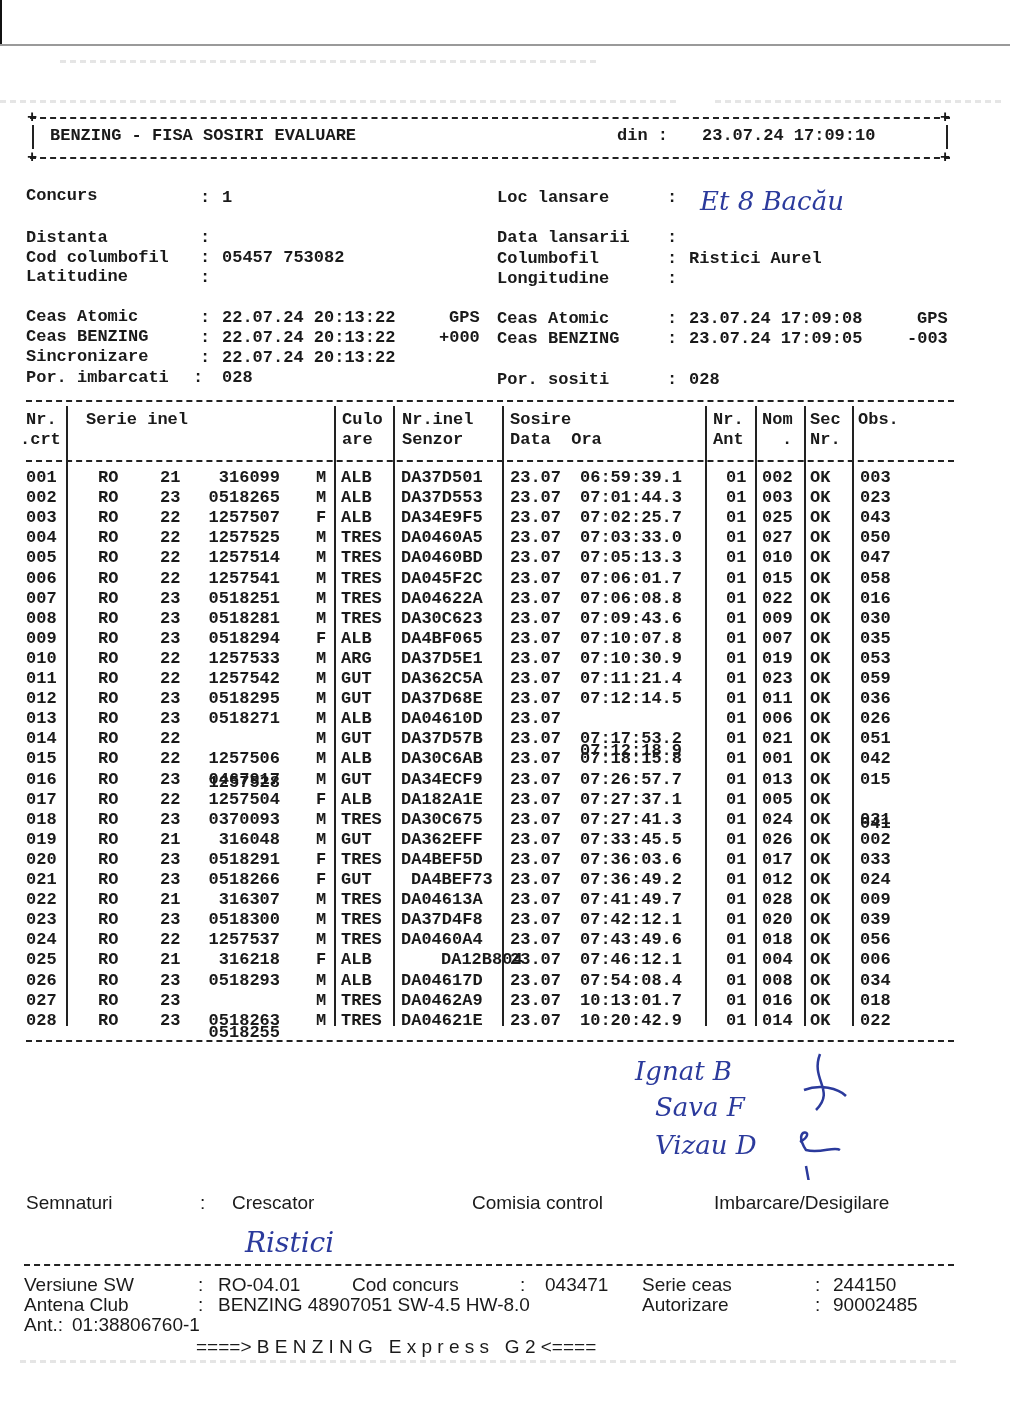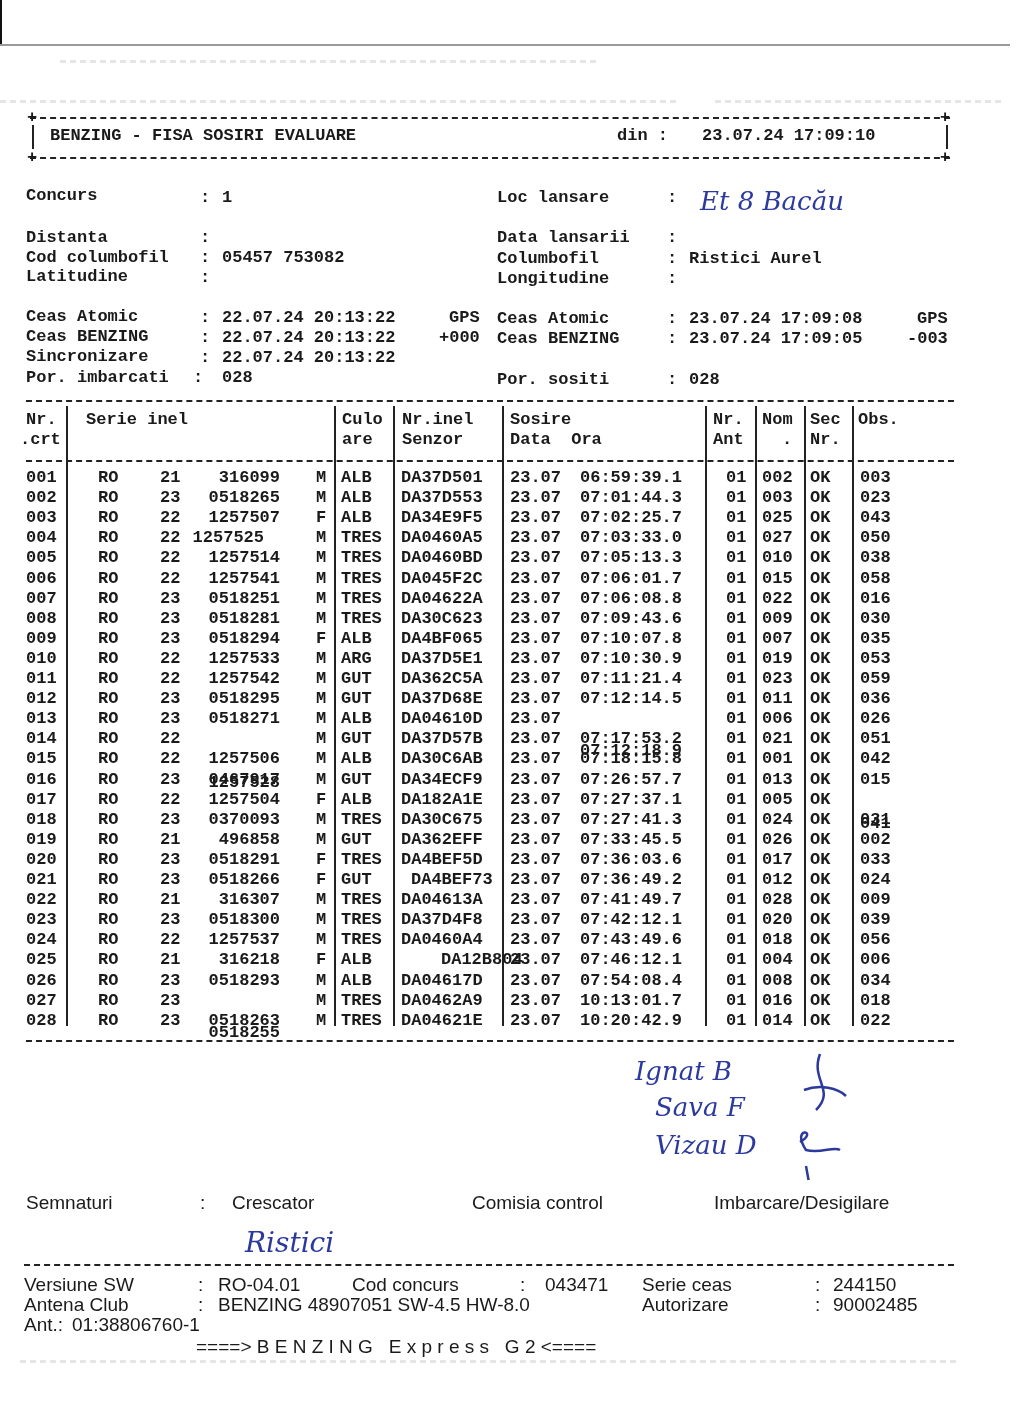--- a/index.html
+++ b/index.html
@@ -170,21 +170,21 @@
         <span class="cell" style="left: 580px;">07:02:25.7</span>
         <span class="cell" style="left: 726px;">01</span>
         <span class="cell" style="left: 762px;">025</span>
         <span class="cell" style="left: 810px;">OK</span>
         <span class="cell" style="left: 860px;">043</span>
       </div>
       <div class="row" style="top: 528.3px;">
         <span class="cell" style="left: 26px;">004</span>
         <span class="cell" style="left: 98px;">RO</span>
         <span class="cell" style="left: 160px;">22</span>
-        <span class="cell r" style="left: 180px; width: 84px; text-align: right;">1257525</span>
+        <span class="cell r" style="left: 196px; width: 84px; text-align: right;">1257525</span>
         <span class="cell" style="left: 316px;">M</span>
         <span class="cell" style="left: 341px;">TRES</span>
         <span class="cell" style="left: 401px;">DA0460A5</span>
         <span class="cell" style="left: 510px;">23.07</span>
         <span class="cell" style="left: 580px;">07:03:33.0</span>
         <span class="cell" style="left: 726px;">01</span>
         <span class="cell" style="left: 762px;">027</span>
         <span class="cell" style="left: 810px;">OK</span>
         <span class="cell" style="left: 860px;">050</span>
       </div>
@@ -194,21 +194,21 @@
         <span class="cell" style="left: 160px;">22</span>
         <span class="cell r" style="left: 196px; width: 84px;">1257514</span>
         <span class="cell" style="left: 316px;">M</span>
         <span class="cell" style="left: 341px;">TRES</span>
         <span class="cell" style="left: 401px;">DA0460BD</span>
         <span class="cell" style="left: 510px;">23.07</span>
         <span class="cell" style="left: 580px;">07:05:13.3</span>
         <span class="cell" style="left: 726px;">01</span>
         <span class="cell" style="left: 762px;">010</span>
         <span class="cell" style="left: 810px;">OK</span>
-        <span class="cell" style="left: 860px;">038</span>
+        <span class="cell" style="left: 860px;">047</span>
       </div>
       <div class="row" style="top: 568.5px;">
         <span class="cell" style="left: 26px;">006</span>
         <span class="cell" style="left: 98px;">RO</span>
         <span class="cell" style="left: 160px;">22</span>
         <span class="cell r" style="left: 196px; width: 84px;">1257541</span>
         <span class="cell" style="left: 316px;">M</span>
         <span class="cell" style="left: 341px;">TRES</span>
         <span class="cell" style="left: 401px;">DA045F2C</span>
         <span class="cell" style="left: 510px;">23.07</span>
@@ -395,21 +395,21 @@
         <span class="cell" style="left: 580px;">07:27:41.3</span>
         <span class="cell" style="left: 726px;">01</span>
         <span class="cell" style="left: 762px;">024</span>
         <span class="cell" style="left: 810px;">OK</span>
         <span class="cell" style="left: 860px;">031</span>
       </div>
       <div class="row" style="top: 829.8px;">
         <span class="cell" style="left: 26px;">019</span>
         <span class="cell" style="left: 98px;">RO</span>
         <span class="cell" style="left: 160px;">21</span>
-        <span class="cell r" style="left: 196px; width: 84px;">496858</span>
+        <span class="cell r" style="left: 196px; width: 84px;">316048</span>
         <span class="cell" style="left: 316px;">M</span>
         <span class="cell" style="left: 341px;">GUT</span>
         <span class="cell" style="left: 401px;">DA362EFF</span>
         <span class="cell" style="left: 510px;">23.07</span>
         <span class="cell" style="left: 580px;">07:33:45.5</span>
         <span class="cell" style="left: 726px;">01</span>
         <span class="cell" style="left: 762px;">026</span>
         <span class="cell" style="left: 810px;">OK</span>
         <span class="cell" style="left: 860px;">002</span>
       </div>

